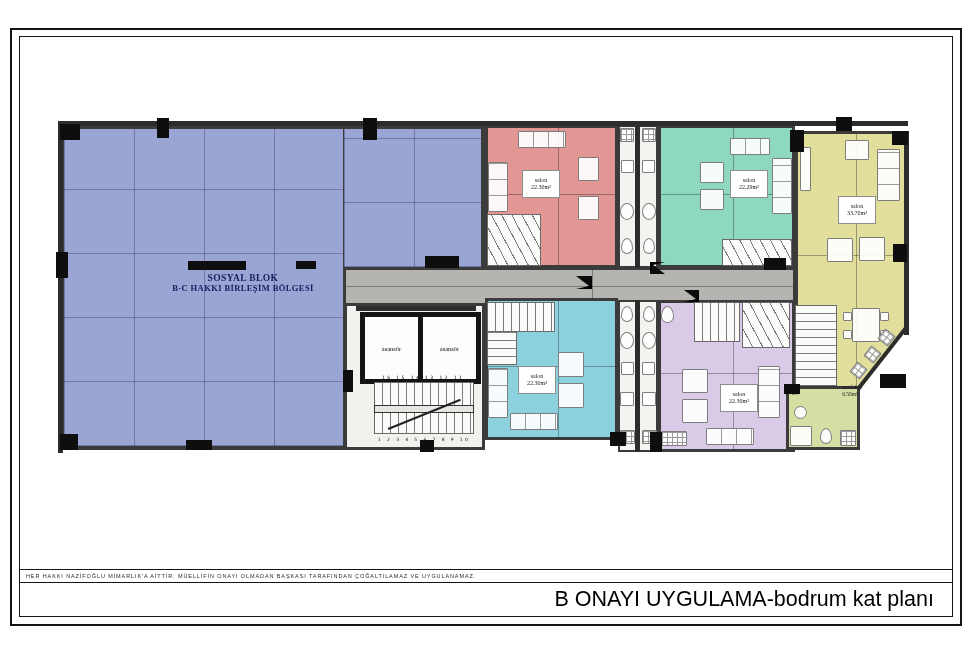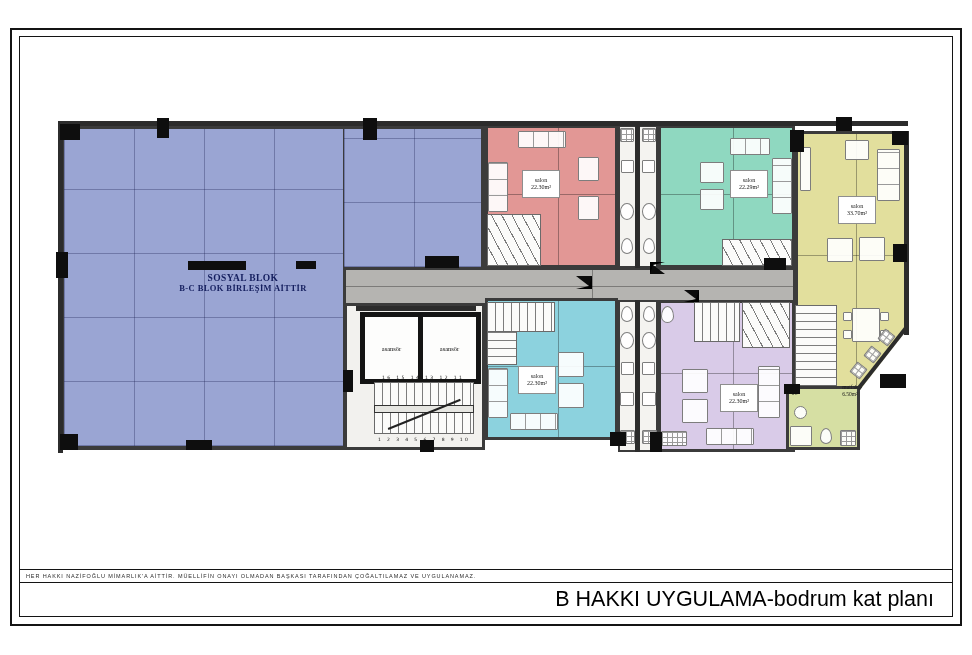--- a/index.html
+++ b/index.html
@@ -62,21 +62,21 @@
 <body>
 
 <div class="page">
 
   <div>
 
     <div class="room grid no-cross" style="left: 60px; top: 125px; width: 287px; height: 325px; border-width: 4px; background-color: rgb(154, 165, 211);"></div>
     <div class="room grid no-cross" style="left: 344px; top: 125px; width: 141px; height: 146px; border-top-width: 4px; border-right-width: 4px; border-bottom-width: 4px; border-left: none; background-color: rgb(154, 165, 211);"></div>
     <div class="social-label" style="left:143px;top:273px;width:200px;">
       <div class="l1">SOSYAL BLOK</div>
-      <div class="l2">B-C BLOK BİRLEŞİM AİTTİR</div>
+      <div class="l2">B-C HAKKI BİRLEŞİM BÖLGESİ</div>
     </div>
 
     <div class="room" style="left: 344px; top: 268px; width: 451px; height: 37px; border-width: 2px; background-color: rgb(181, 180, 177);"></div>
 
     <div class="room no-cross" style="left: 344px; top: 303px; width: 141px; height: 147px; border-width: 3px; background-color: rgb(242, 241, 238);"></div>
     <div class="wall" style="left:356px;top:306px;width:120px;height:5px;"></div>
     <div class="shaft" style="left:360px;top:312px;width:53px;height:62px;">
       <span>asansör</span>
     </div>
     <div class="shaft" style="left:418px;top:312px;width:53px;height:62px;">
@@ -223,18 +223,18 @@
     <div class="wedge" style="left:684px;top:290px;border-left:12px solid transparent;border-top:9px solid #0c0c0c;"></div>
     <div class="wedge" style="left:650px;top:262px;border-right:12px solid transparent;border-bottom:9px solid #0c0c0c;"></div>
   </div>
 
   <div class="outer-frame">
     <div class="inner-frame">
       <div class="copyright-strip">
         <span>HER HAKKI NAZİFOĞLU MİMARLIK'A AİTTİR. MÜELLİFİN ONAYI OLMADAN BAŞKASI TARAFINDAN ÇOĞALTILAMAZ VE UYGULANAMAZ.</span>
       </div>
       <div class="title-strip">
-        <span>B HAKKI UYGULAMA-bodrum kat planı</span>
+        <span>B ONAYI UYGULAMA-bodrum kat planı</span>
       </div>
     </div>
   </div>
 
 </div>
 
 </body></html>

